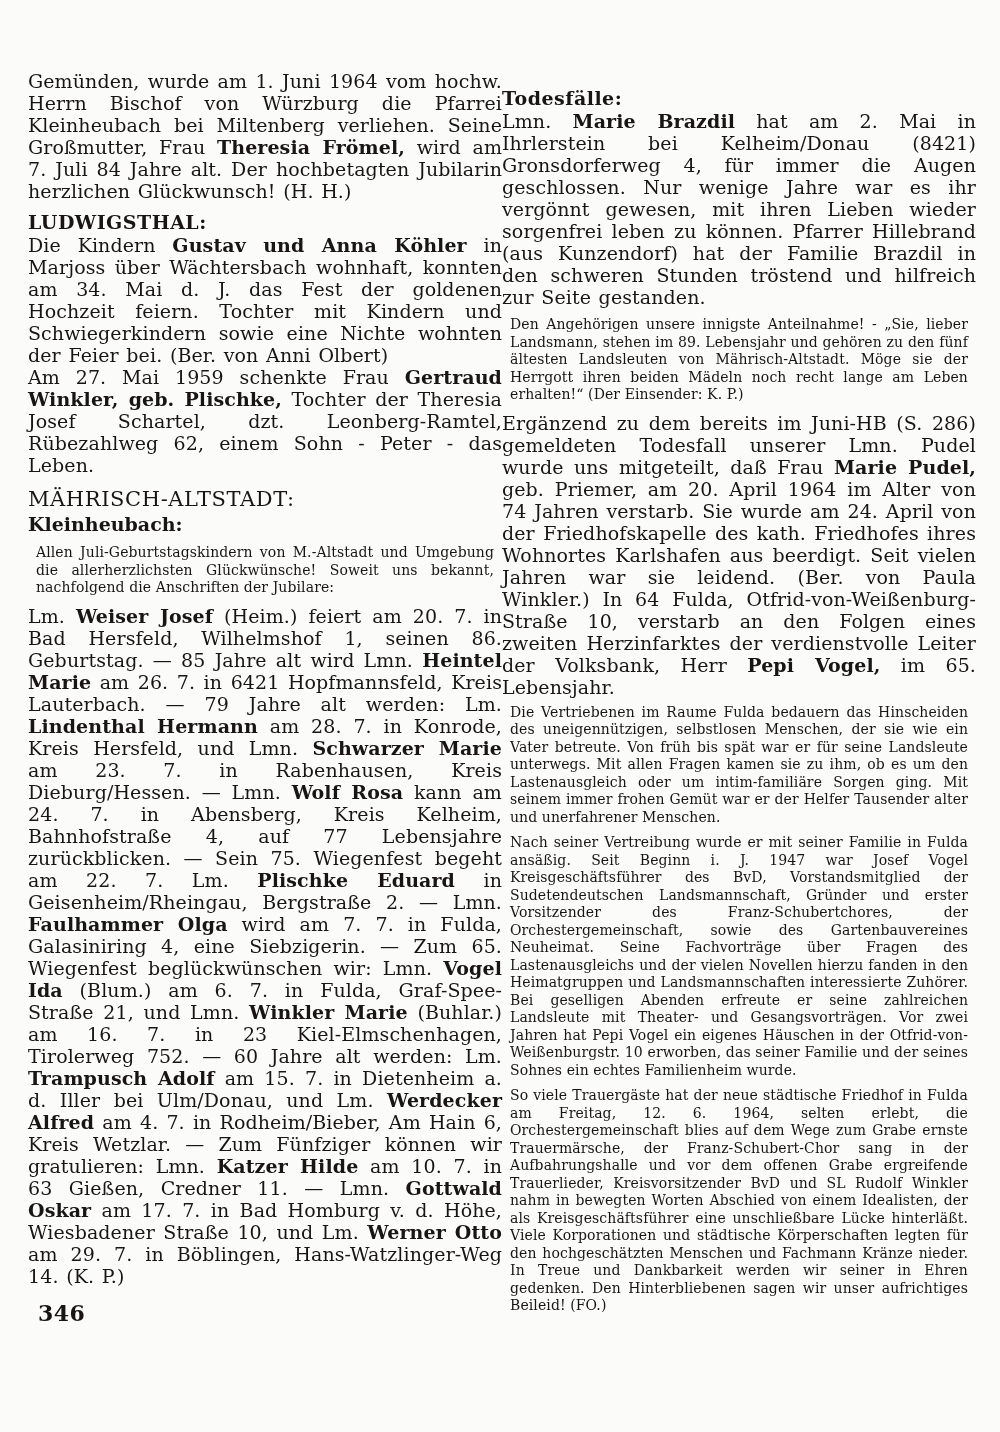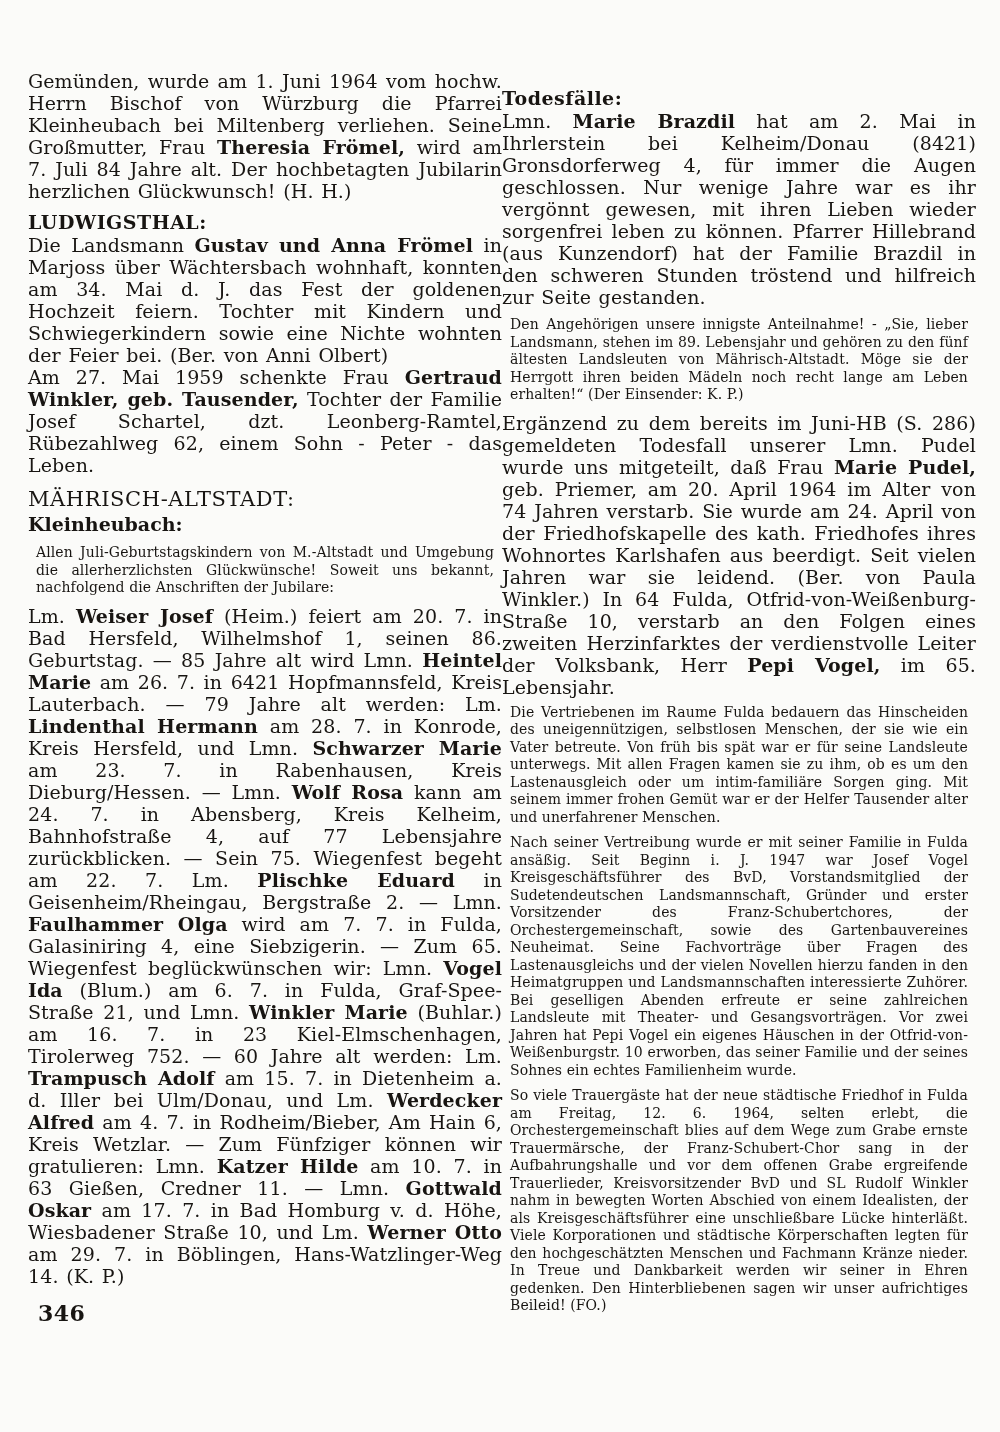--- a/index.html
+++ b/index.html
@@ -79,23 +79,23 @@
 <body>
 
 <div class="page">
   <div class="columns">
 
     <div class="col">
       <p class="body-text"><span>Gemünden, wurde am 1. Juni 1964 vom hochw. Herrn Bischof von Würzburg die Pfarrei Kleinheubach bei Miltenberg verliehen. Seine Großmutter, Frau </span><b>Theresia Frömel,</b><span> wird am 7. Juli 84 Jahre alt. Der hochbetagten Jubilarin herzlichen Glückwunsch! (H. H.)</span></p>
 
       <h2 class="heading">LUDWIGSTHAL:</h2>
 
-      <p class="body-text"><span>Die Landsmann </span><b>Gustav und Anna Frömel</b><span> in Marjoss über Wächtersbach wohnhaft, konnten am 34. Mai d. J. das Fest der goldenen Hochzeit feiern. Tochter mit Kindern und Schwiegerkindern sowie eine Nichte wohnten der Feier bei. (Ber. von Anni Olbert)</span></p>
+      <p class="body-text"><span>Die Kindern </span><b>Gustav und Anna Köhler</b><span> in Marjoss über Wächtersbach wohnhaft, konnten am 34. Mai d. J. das Fest der goldenen Hochzeit feiern. Tochter mit Kindern und Schwiegerkindern sowie eine Nichte wohnten der Feier bei. (Ber. von Anni Olbert)</span></p>
 
-      <p class="body-text"><span>Am 27. Mai 1959 schenkte Frau </span><b>Gertraud Winkler, geb. Tausender,</b><span> Tochter der Familie Josef Schartel, dzt. Leonberg-Ramtel, Rübezahlweg 62, einem Sohn - Peter - das Leben.</span></p>
+      <p class="body-text"><span>Am 27. Mai 1959 schenkte Frau </span><b>Gertraud Winkler, geb. Plischke,</b><span> Tochter der Theresia Josef Schartel, dzt. Leonberg-Ramtel, Rübezahlweg 62, einem Sohn - Peter - das Leben.</span></p>
 
       <h2 class="heading-large">MÄHRISCH-ALTSTADT:</h2>
 
       <h3 class="subheading">Kleinheubach:</h3>
 
       <p class="small-text">Allen Juli-Geburtstagskindern von M.-Altstadt und Umgebung die allerherzlichsten Glückwünsche! Soweit uns bekannt, nachfolgend die Anschriften der Jubilare:</p>
 
       <p class="body-text"><span>Lm. </span><b>Weiser Josef</b><span> (Heim.) feiert am 20. 7. in Bad Hersfeld, Wilhelmshof 1, seinen 86. Geburtstag. — 85 Jahre alt wird Lmn. </span><b>Heintel Marie</b><span> am 26. 7. in 6421 Hopfmannsfeld, Kreis Lauterbach. — 79 Jahre alt werden: Lm. </span><b>Lindenthal Hermann</b><span> am 28. 7. in Konrode, Kreis Hersfeld, und Lmn. </span><b>Schwarzer Marie</b><span> am 23. 7. in Rabenhausen, Kreis Dieburg/Hessen. — Lmn. </span><b>Wolf Rosa</b><span> kann am 24. 7. in Abensberg, Kreis Kelheim, Bahnhofstraße 4, auf 77 Lebensjahre zurückblicken. — Sein 75. Wiegenfest begeht am 22. 7. Lm. </span><b>Plischke Eduard</b><span> in Geisenheim/Rheingau, Bergstraße 2. — Lmn. </span><b>Faulhammer Olga</b><span> wird am 7. 7. in Fulda, Galasiniring 4, eine Siebzigerin. — Zum 65. Wiegenfest beglückwünschen wir: Lmn. </span><b>Vogel Ida</b><span> (Blum.) am 6. 7. in Fulda, Graf-Spee-Straße 21, und Lmn. </span><b>Winkler Marie</b><span> (Buhlar.) am 16. 7. in 23 Kiel-Elmschenhagen, Tirolerweg 752. — 60 Jahre alt werden: Lm. </span><b>Trampusch Adolf</b><span> am 15. 7. in Dietenheim a. d. Iller bei Ulm/Donau, und Lm. </span><b>Werdecker Alfred</b><span> am 4. 7. in Rodheim/Bieber, Am Hain 6, Kreis Wetzlar. — Zum Fünfziger können wir gratulieren: Lmn. </span><b>Katzer Hilde</b><span> am 10. 7. in 63 Gießen, Credner 11. — Lmn. </span><b>Gottwald Oskar</b><span> am 17. 7. in Bad Homburg v. d. Höhe, Wiesbadener Straße 10, und Lm. </span><b>Werner Otto</b><span> am 29. 7. in Böblingen, Hans-Watzlinger-Weg 14. (K. P.)</span></p>
     </div>
 

